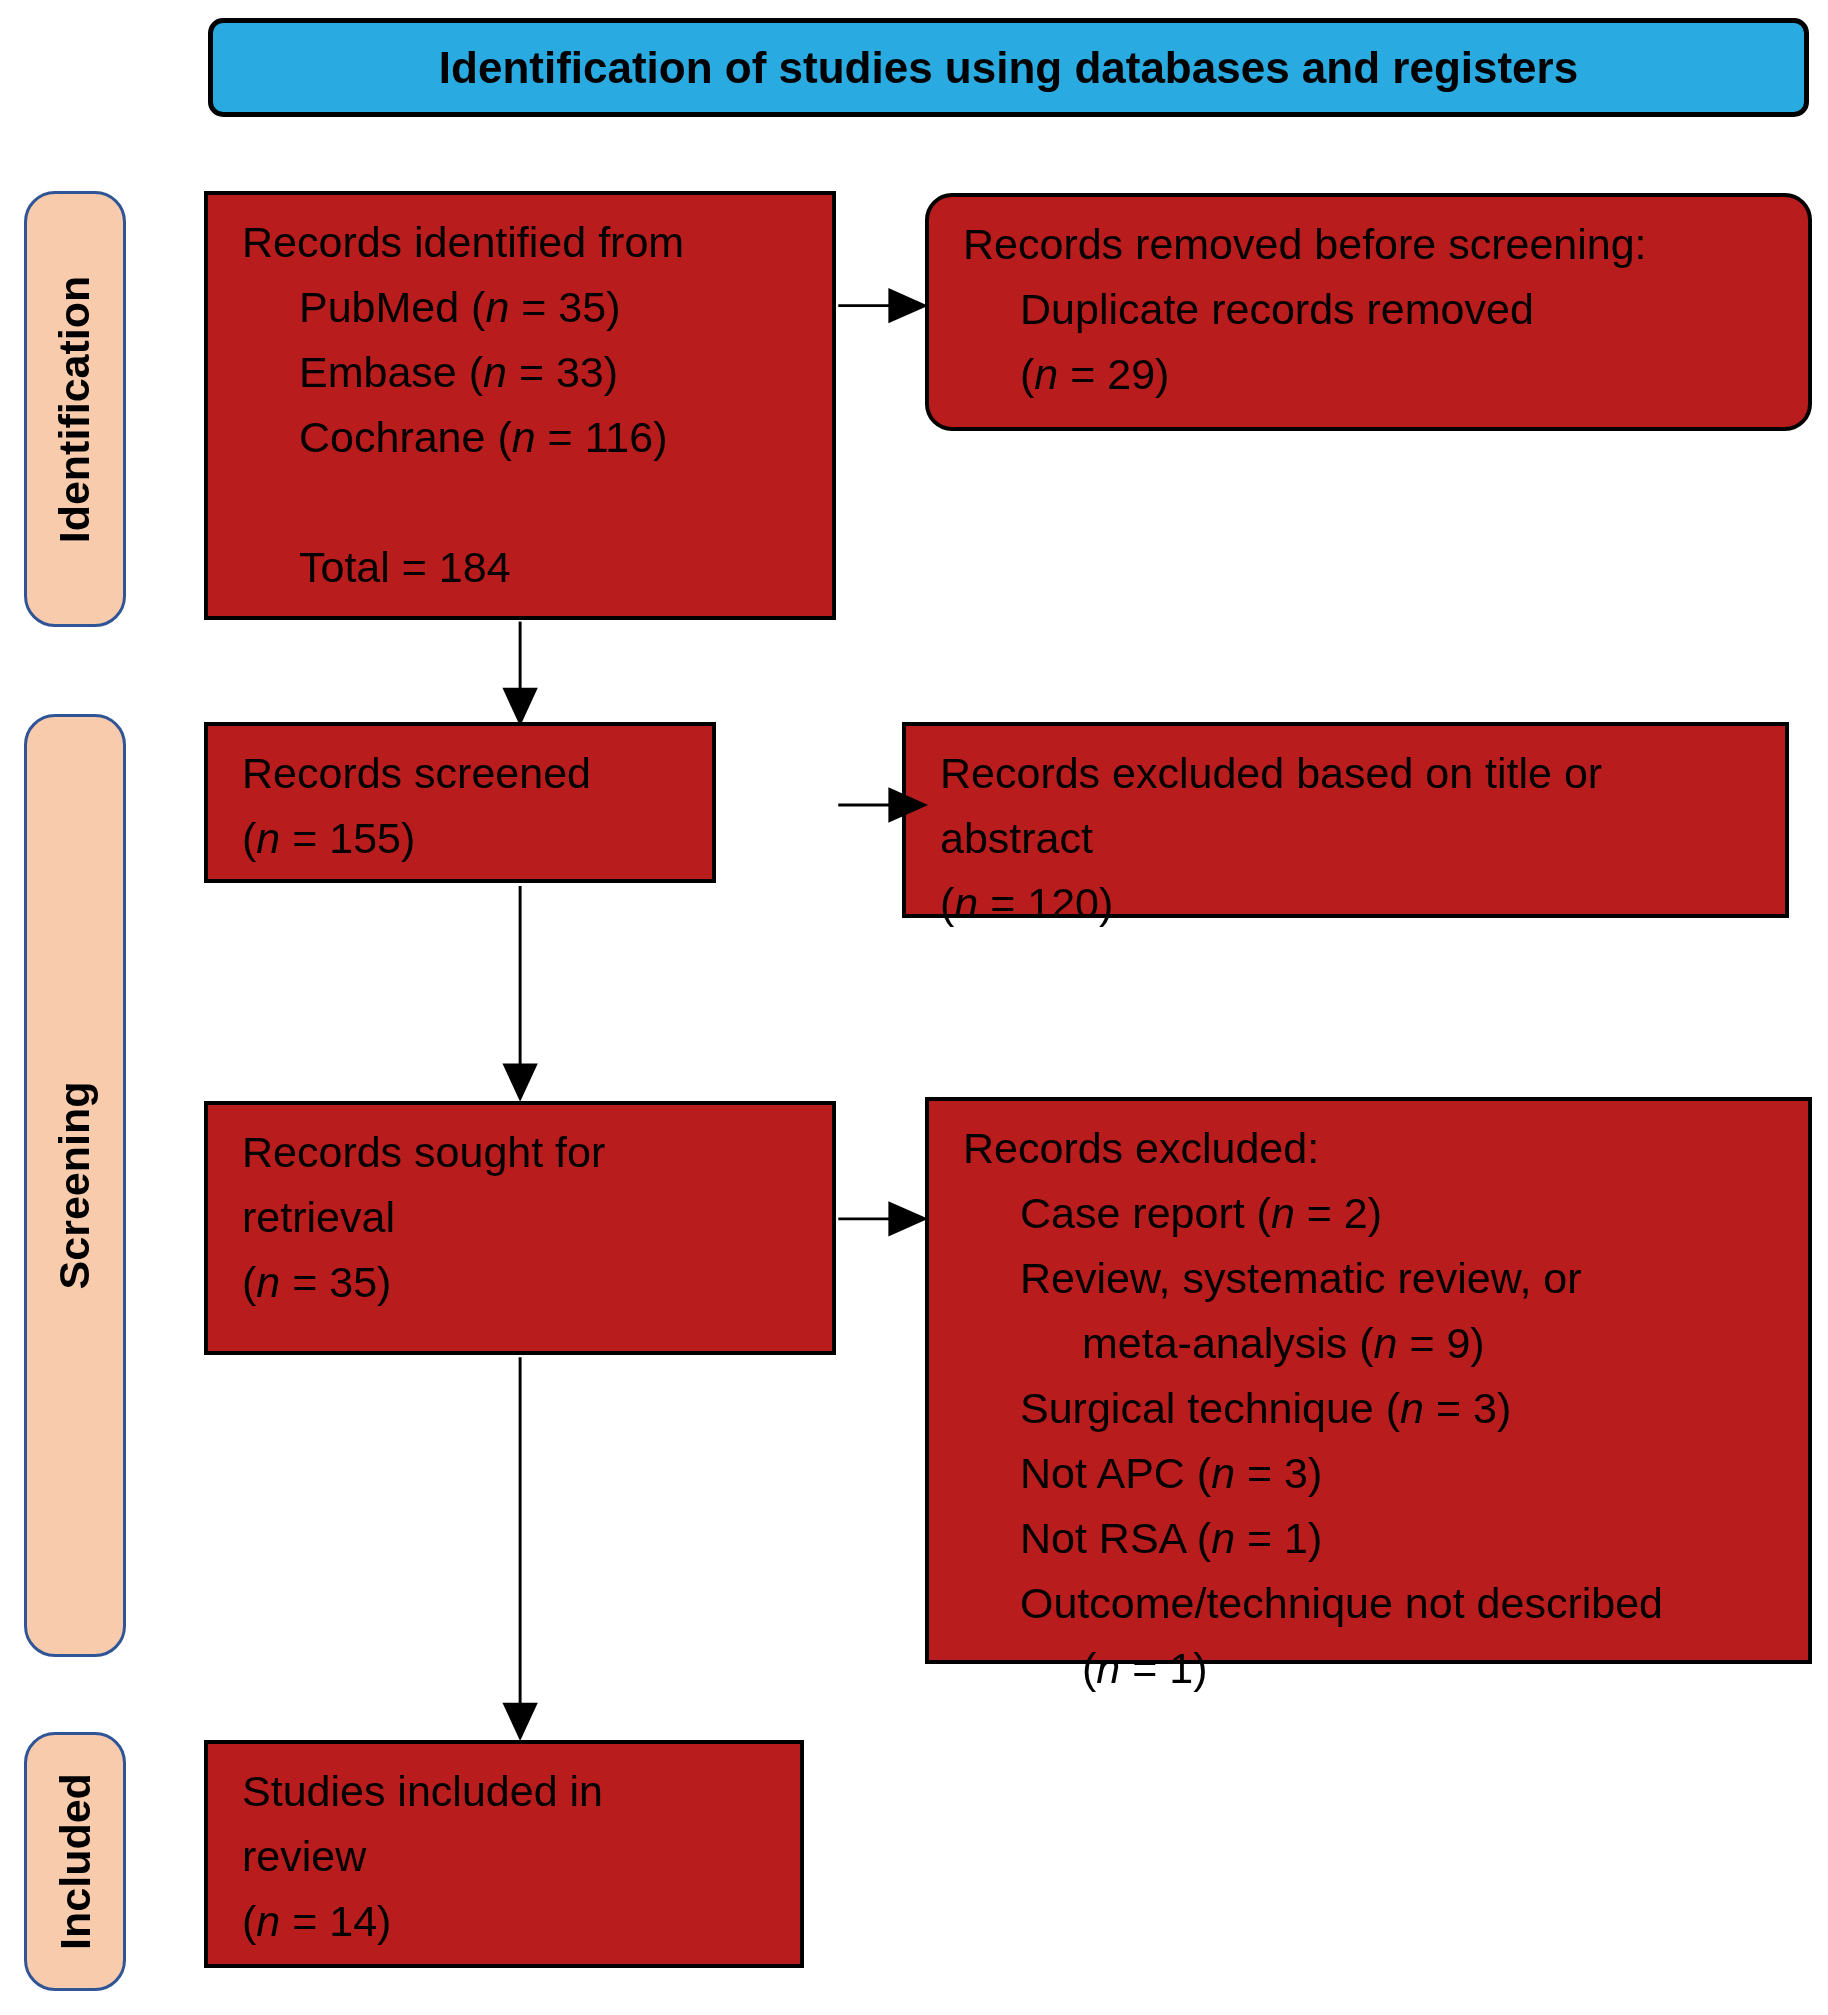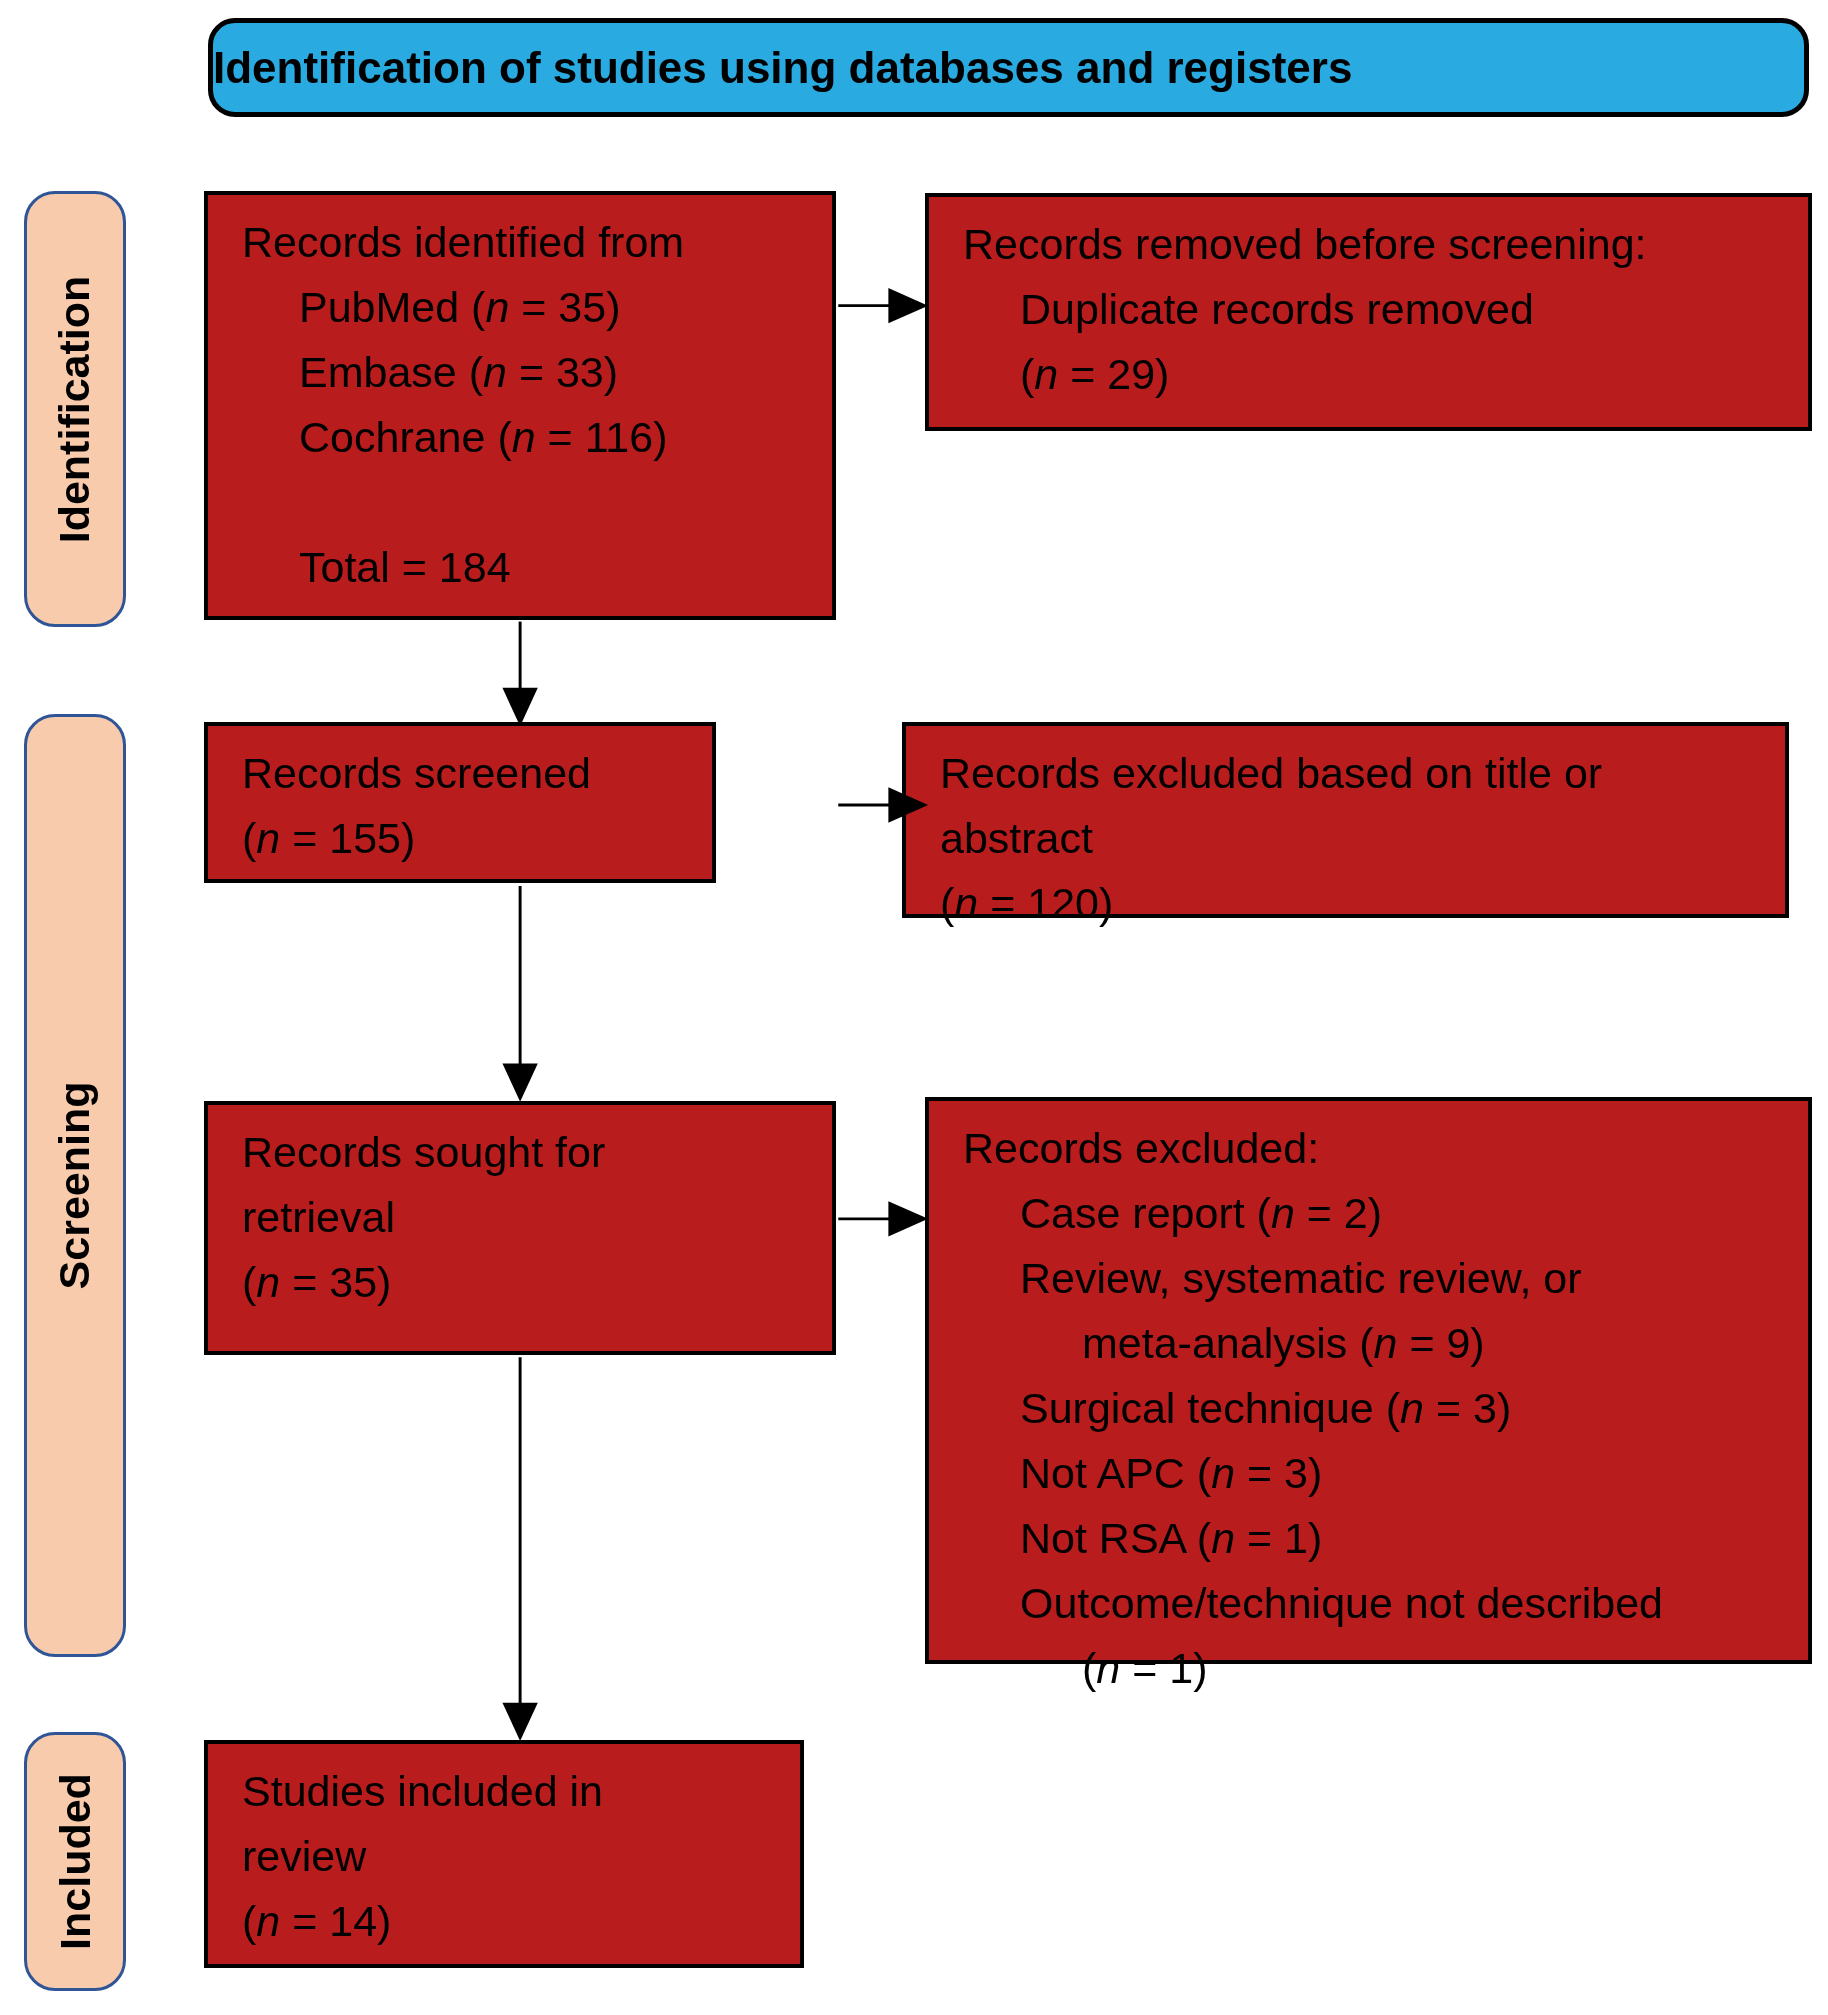--- a/index.html
+++ b/index.html
@@ -13,22 +13,22 @@
     background: #ffffff;
     overflow: hidden;
   }
 
   .titlebar {
     position: absolute;
     left: 208px; top: 18.4px;
     width: 1601px; height: 99px;
     background: var(--title-bg, #29ABE2);
     border: 5.2px solid #000;
-    border-radius: 27px;
-    display: flex; align-items: center; justify-content: flex-start;
+    border-radius: 15px;
+    display: flex; align-items: center; justify-content: center;
     font-weight: bold;
     font-size: 44px;
   }
 
   .stage {
     position: absolute;
     left: 24px; width: 102px;
     background: var(--stage-bg, #F8CBAD);
     border: 3.7px solid var(--stage-border, #2F5597);
     border-radius: 31px;
@@ -53,21 +53,21 @@
     padding: 14.7px 17.7px 0 34px;
   }
   .box .line { white-space: nowrap; }
   .box .line.ind1 { padding-left: 57px; }
   .box .line.ind2 { padding-left: 119px; }
 
   #box-identified     { left: 204px;  top: 191px;  width: 632px;  height: 429px; }
   #box-screened       { left: 204px;  top: 722px;  width: 512px;  height: 161px; }
   #box-sought         { left: 204px;  top: 1101px; width: 632px;  height: 254px; }
   #box-included       { left: 204px;  top: 1740px; width: 600px;  height: 228px; }
-  #box-removed        { left: 925px; top: 193px;  width: 887px; height: 238px; }
+  #box-removed        { left: 925px; top: 193px;  width: 887px; height: 238px; border-radius: 27px; }
   #box-excluded-title { left: 902px; top: 722px;  width: 887px; height: 196px; }
   #box-excluded-full  { left: 925px; top: 1097px; width: 887px; height: 567px; }
 
   svg.connectors {
     position: absolute;
     left: 0; top: 0;
     width: 1829px; height: 2015px;
     pointer-events: none;
   }
   svg.connectors line { stroke: #000; stroke-width: 4; }

